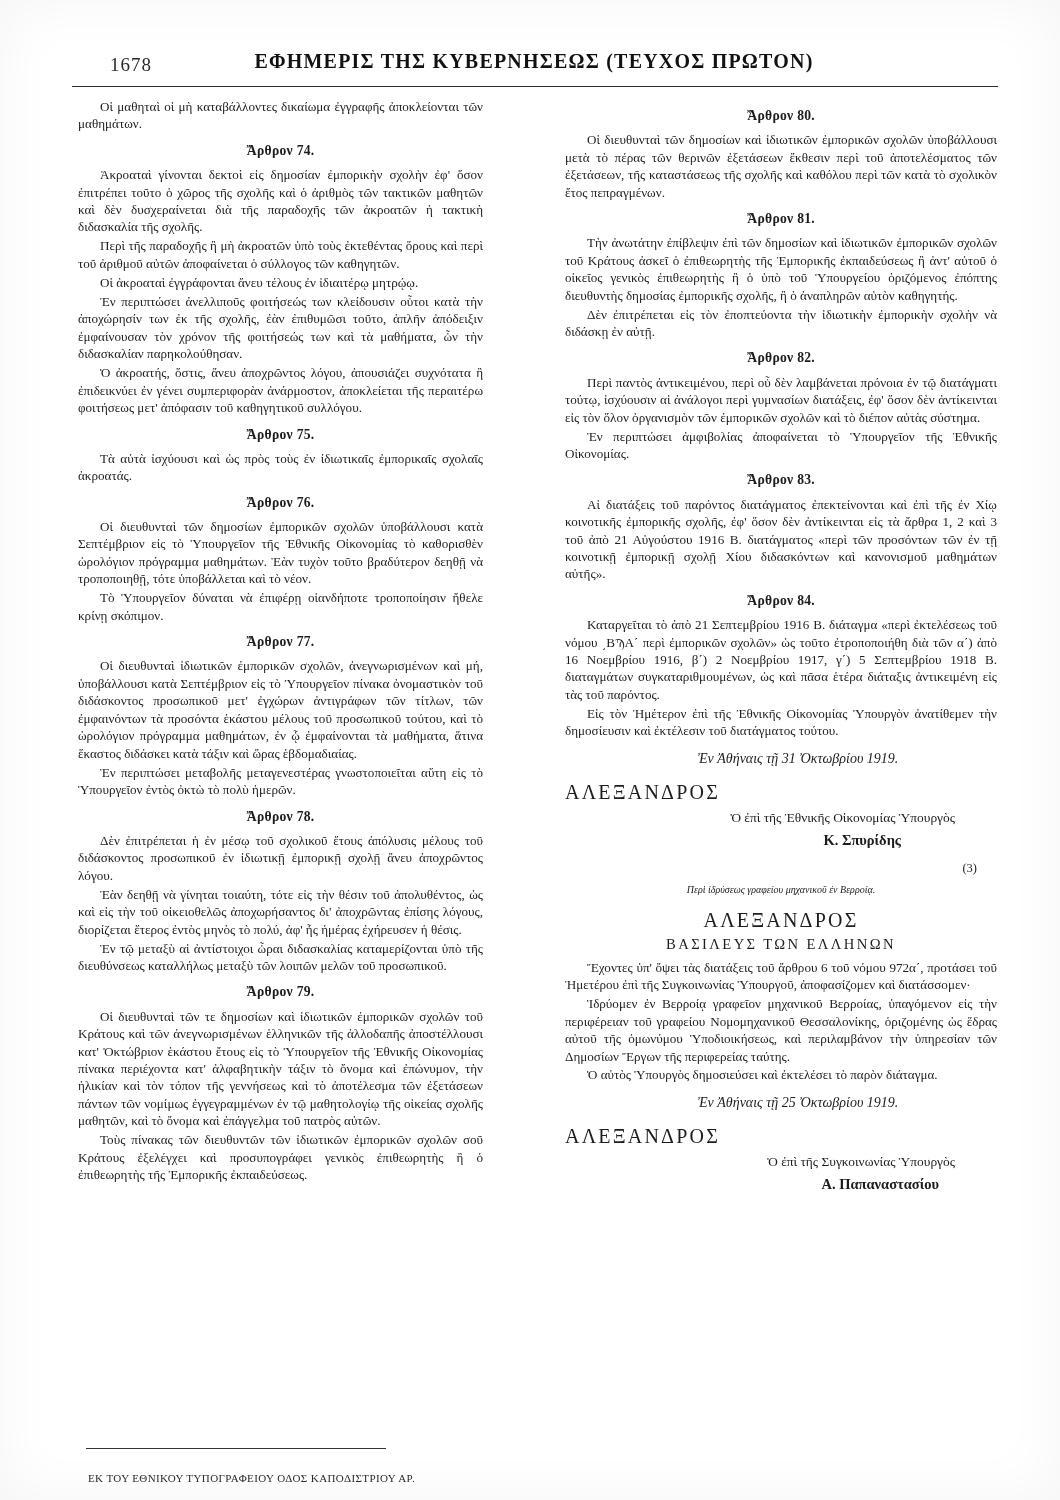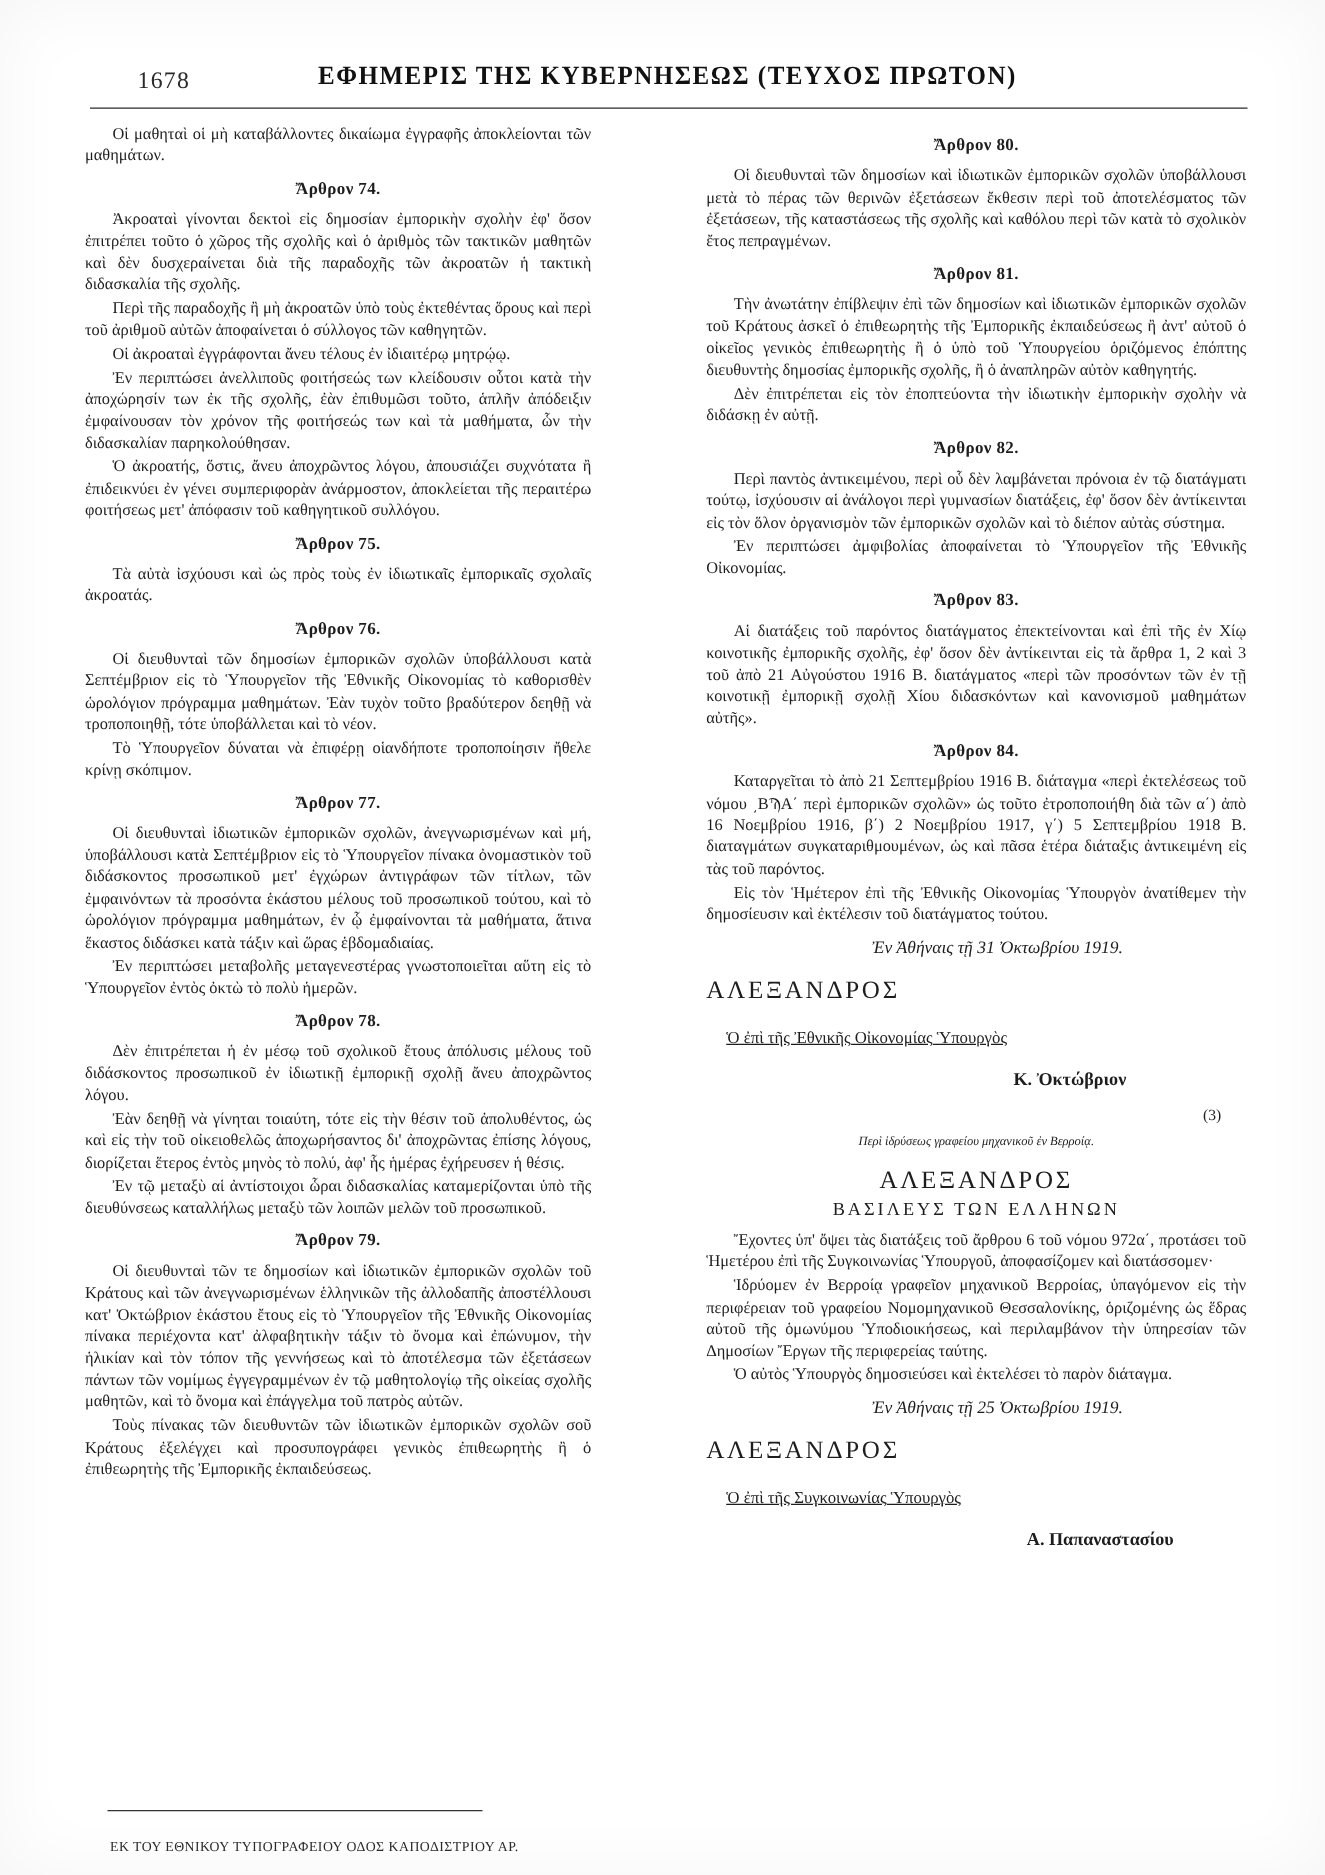--- a/index.html
+++ b/index.html
@@ -62,21 +62,21 @@
   
   .col {
     position: absolute;
     top: 98px;
     font-size: 13.1px;
     line-height: 1.335;
     text-align: justify;
     color: #1d1d1d;
   }
   .col-left {
-    left: 68px;
+    left: 78px;
     width: 405px;
   }
   .col-right {
     left: 565px;
     width: 432px;
   }
 
   p {
     margin: 0 0 1.5px 0;
     text-indent: 22px;
@@ -93,25 +93,24 @@
 
   .sig-king {
     text-indent: 0;
     font-size: 20px;
     letter-spacing: 2.2px;
     margin: 10px 0 2px 0;
     font-family: "Liberation Serif", serif;
   }
   .sig-role {
     text-indent: 0;
-    text-align: left;
+    text-align: right;
     font-size: 13.4px;
-    margin: 16px;
+    margin: 4px;
     padding-right: 38px;
-    text-decoration: underline;
   }
   .sig-name {
     text-indent: 0;
     text-align: right;
     font-size: 14.5px;
     font-weight: bold;
     margin: 1px 0 0 0;
     padding-right: 96px;
   }
   .sig-name.wide { padding-right: 58px; }
@@ -233,21 +232,21 @@
     <div class="art">Ἄρθρον 83.</div>
     <p>Αἱ διατάξεις τοῦ παρόντος διατάγματος ἐπεκτείνονται καὶ ἐπὶ τῆς ἐν Χίῳ κοινοτικῆς ἐμπορικῆς σχολῆς, ἐφ' ὅσον δὲν ἀντίκεινται εἰς τὰ ἄρθρα 1, 2 καὶ 3 τοῦ ἀπὸ 21 Αὐγούστου 1916 Β. διατάγματος «περὶ τῶν προσόντων τῶν ἐν τῇ κοινοτικῇ ἐμπορικῇ σχολῇ Χίου διδασκόντων καὶ κανονισμοῦ μαθημάτων αὐτῆς».</p>
 
     <div class="art">Ἄρθρον 84.</div>
     <p>Καταργεῖται τὸ ἀπὸ 21 Σεπτεμβρίου 1916 Β. διάταγμα «περὶ ἐκτελέσεως τοῦ νόμου ͵ΒϠΑ΄ περὶ ἐμπορικῶν σχολῶν» ὡς τοῦτο ἐτροποποιήθη διὰ τῶν α΄) ἀπὸ 16 Νοεμβρίου 1916, β΄) 2 Νοεμβρίου 1917, γ΄) 5 Σεπτεμβρίου 1918 Β. διαταγμάτων συγκαταριθμουμένων, ὡς καὶ πᾶσα ἑτέρα διάταξις ἀντικειμένη εἰς τὰς τοῦ παρόντος.</p>
     <p>Εἰς τὸν Ἡμέτερον ἐπὶ τῆς Ἐθνικῆς Οἰκονομίας Ὑπουργὸν ἀνατίθεμεν τὴν δημοσίευσιν καὶ ἐκτέλεσιν τοῦ διατάγματος τούτου.</p>
 
     <p class="place-date left-ish">Ἐν Ἀθήναις τῇ 31 Ὀκτωβρίου 1919.</p>
     <p class="sig-king">ΑΛΕΞΑΝΔΡΟΣ</p>
     <p class="sig-role">Ὁ ἐπὶ τῆς Ἐθνικῆς Οἰκονομίας Ὑπουργὸς</p>
-    <p class="sig-name">Κ. Ὀκτώβριον</p>
+    <p class="sig-name">Κ. Σπυρίδης</p>
 
     <p class="doc-num">(3)</p>
     <p class="decree-title">Περὶ ἱδρύσεως γραφείου μηχανικοῦ ἐν Βερροίᾳ.</p>
     <p class="sig-king center">ΑΛΕΞΑΝΔΡΟΣ</p>
     <p class="subtitle-king">ΒΑΣΙΛΕΥΣ ΤΩΝ ΕΛΛΗΝΩΝ</p>
     <p>Ἔχοντες ὑπ' ὄψει τὰς διατάξεις τοῦ ἄρθρου 6 τοῦ νόμου 972α΄, προτάσει τοῦ Ἡμετέρου ἐπὶ τῆς Συγκοινωνίας Ὑπουργοῦ, ἀποφασίζομεν καὶ διατάσσομεν·</p>
 
     <p>Ἱδρύομεν ἐν Βερροίᾳ γραφεῖον μηχανικοῦ Βερροίας, ὑπαγόμενον εἰς τὴν περιφέρειαν τοῦ γραφείου Νομομηχανικοῦ Θεσσαλονίκης, ὁριζομένης ὡς ἕδρας αὐτοῦ τῆς ὁμωνύμου Ὑποδιοικήσεως, καὶ περιλαμβάνον τὴν ὑπηρεσίαν τῶν Δημοσίων Ἔργων τῆς περιφερείας ταύτης.</p>
     <p>Ὁ αὐτὸς Ὑπουργὸς δημοσιεύσει καὶ ἐκτελέσει τὸ παρὸν διάταγμα.</p>
 

